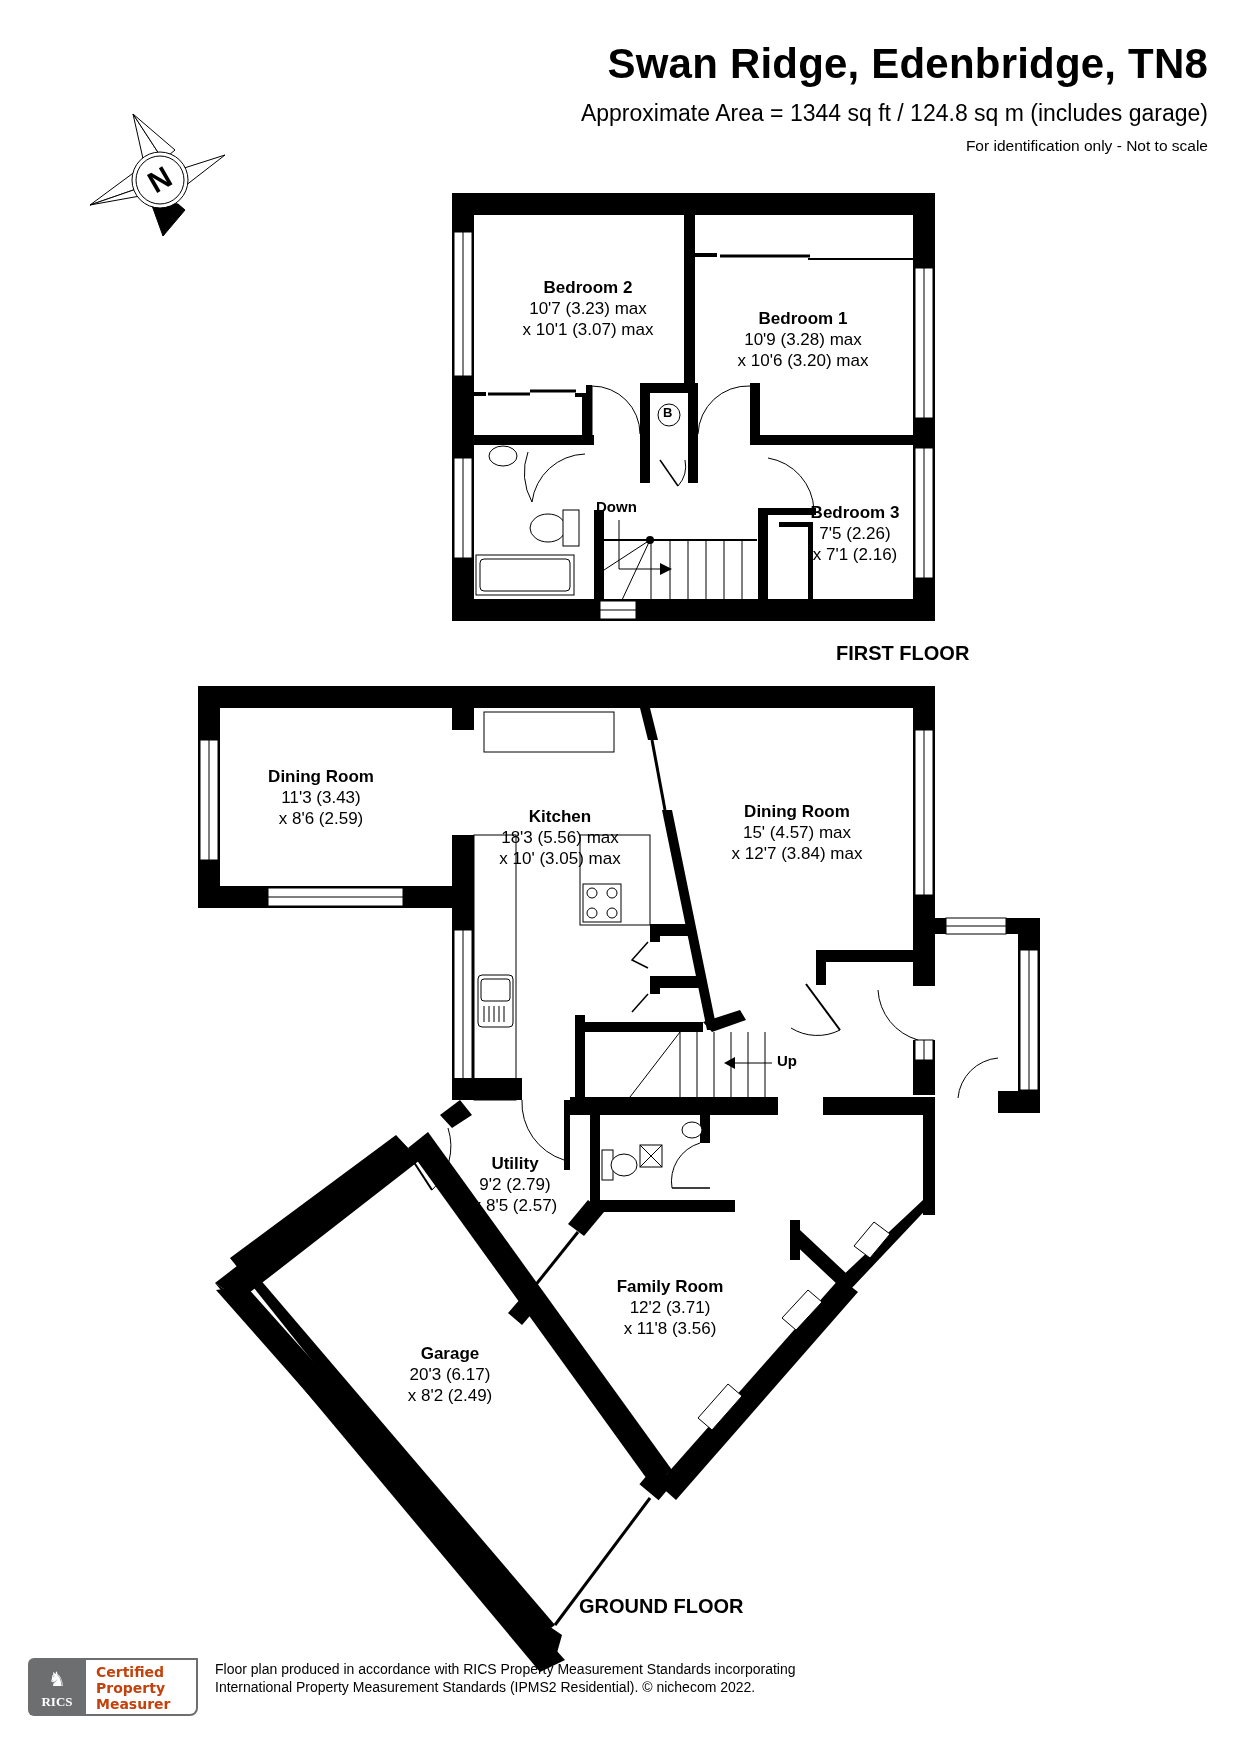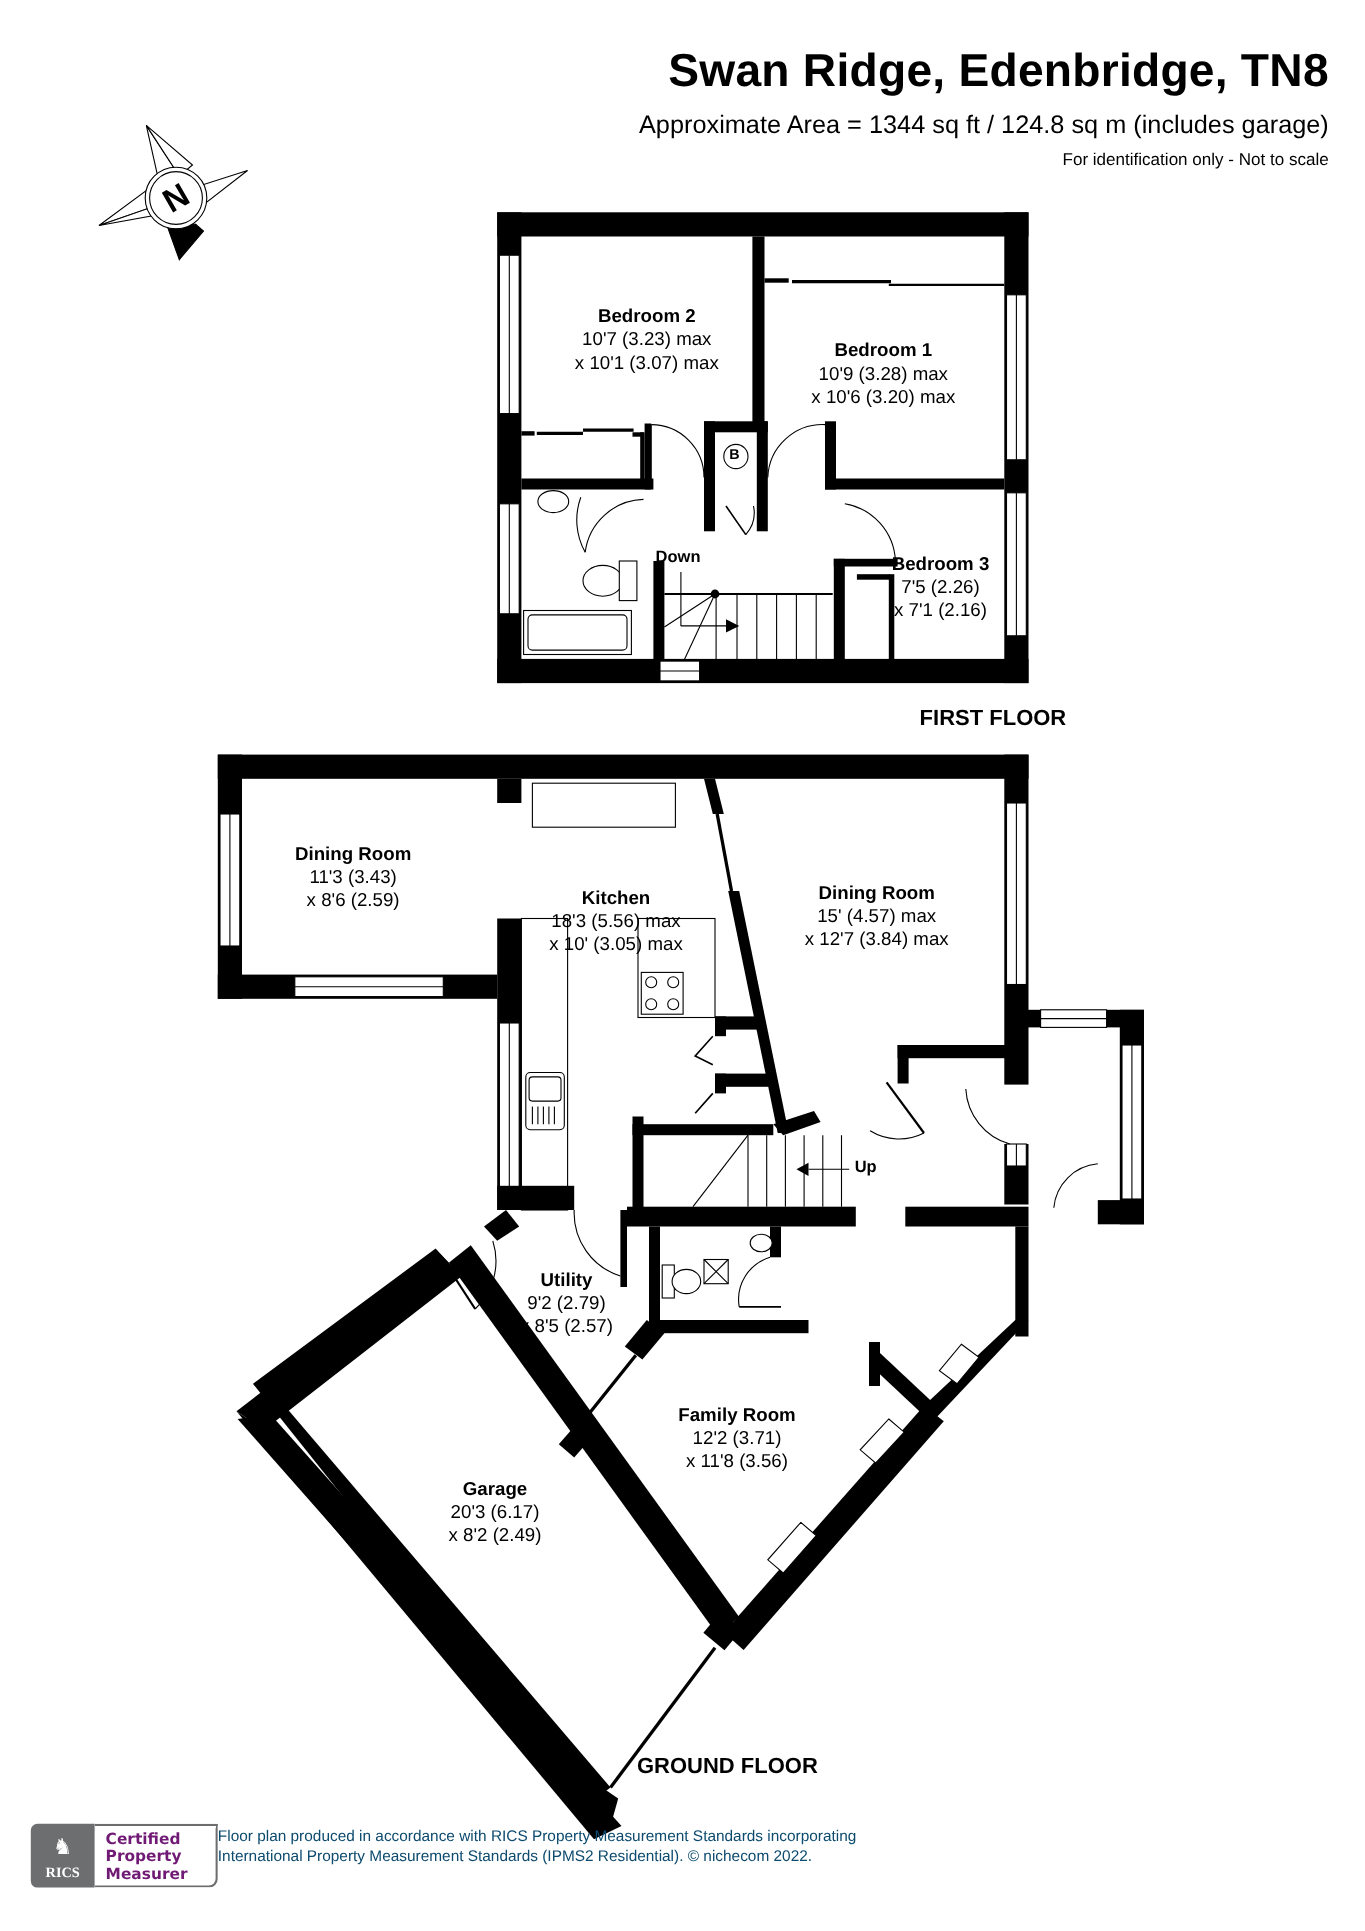--- a/index.html
+++ b/index.html
@@ -9,22 +9,22 @@
   .note { position: absolute; right: 33px; top: 137px; font-size: 15.5px; }
   svg.plan { position: absolute; left: 0; top: 0; }
   .room-label { position: absolute; text-align: center; font-size: 17px; line-height: 21px; transform: translateX(-50%); white-space: nowrap; }
   .room-label .name { font-weight: bold; }
   .floor-label { position: absolute; font-size: 20px; font-weight: bold; }
   .small-label { position: absolute; font-size: 15px; font-weight: bold; }
   .footer { position: absolute; left: 28px; top: 1658px; height: 58px; display: flex; align-items: stretch; }
   .rics-box { width: 58px; background: #6d6e70; color: #fff; display: flex; flex-direction: column; align-items: center; justify-content: flex-end; padding-bottom: 6px; box-sizing: border-box; border-radius: 6px 0 0 6px; }
   .rics-box .lion { font-size: 20px; line-height: 22px; margin-bottom: 4px; }
   .rics-box .rics { font-family: "Liberation Serif", serif; font-weight: bold; font-size: 13px; }
-  .cert-box { width: 112px; border: 2px solid #6d6e70; border-left: none; border-radius: 0 0 8px 0; box-sizing: border-box; padding: 4px 10px; color: #701a75; font-weight: bold; font-size: 14px; line-height: 16px; font-family: "DejaVu Sans", sans-serif; }
-  .footer-text { margin-left: 0; color: #0c4a6e; font-size: 14px; line-height: 18px; padding-top: 2px; }
+  .cert-box { width: 112px; border: 2px solid #6d6e70; border-left: none; border-radius: 0 0 8px 0; box-sizing: border-box; padding: 4px 10px; color: #c2410c; font-weight: bold; font-size: 14px; line-height: 16px; font-family: "DejaVu Sans", sans-serif; }
+  .footer-text { margin-left: 17px; color: #000000; font-size: 14px; line-height: 18px; padding-top: 2px; }
 </style>
 </head>
 <body>
 
 <div class="title">Swan Ridge, Edenbridge, TN8</div>
 <div class="subtitle">Approximate Area = 1344 sq ft / 124.8 sq m (includes garage)</div>
 <div class="note">For identification only - Not to scale</div>
 
 <svg class="plan" width="1241" height="1755" viewBox="0 0 1241 1755" xmlns="http://www.w3.org/2000/svg">
 

